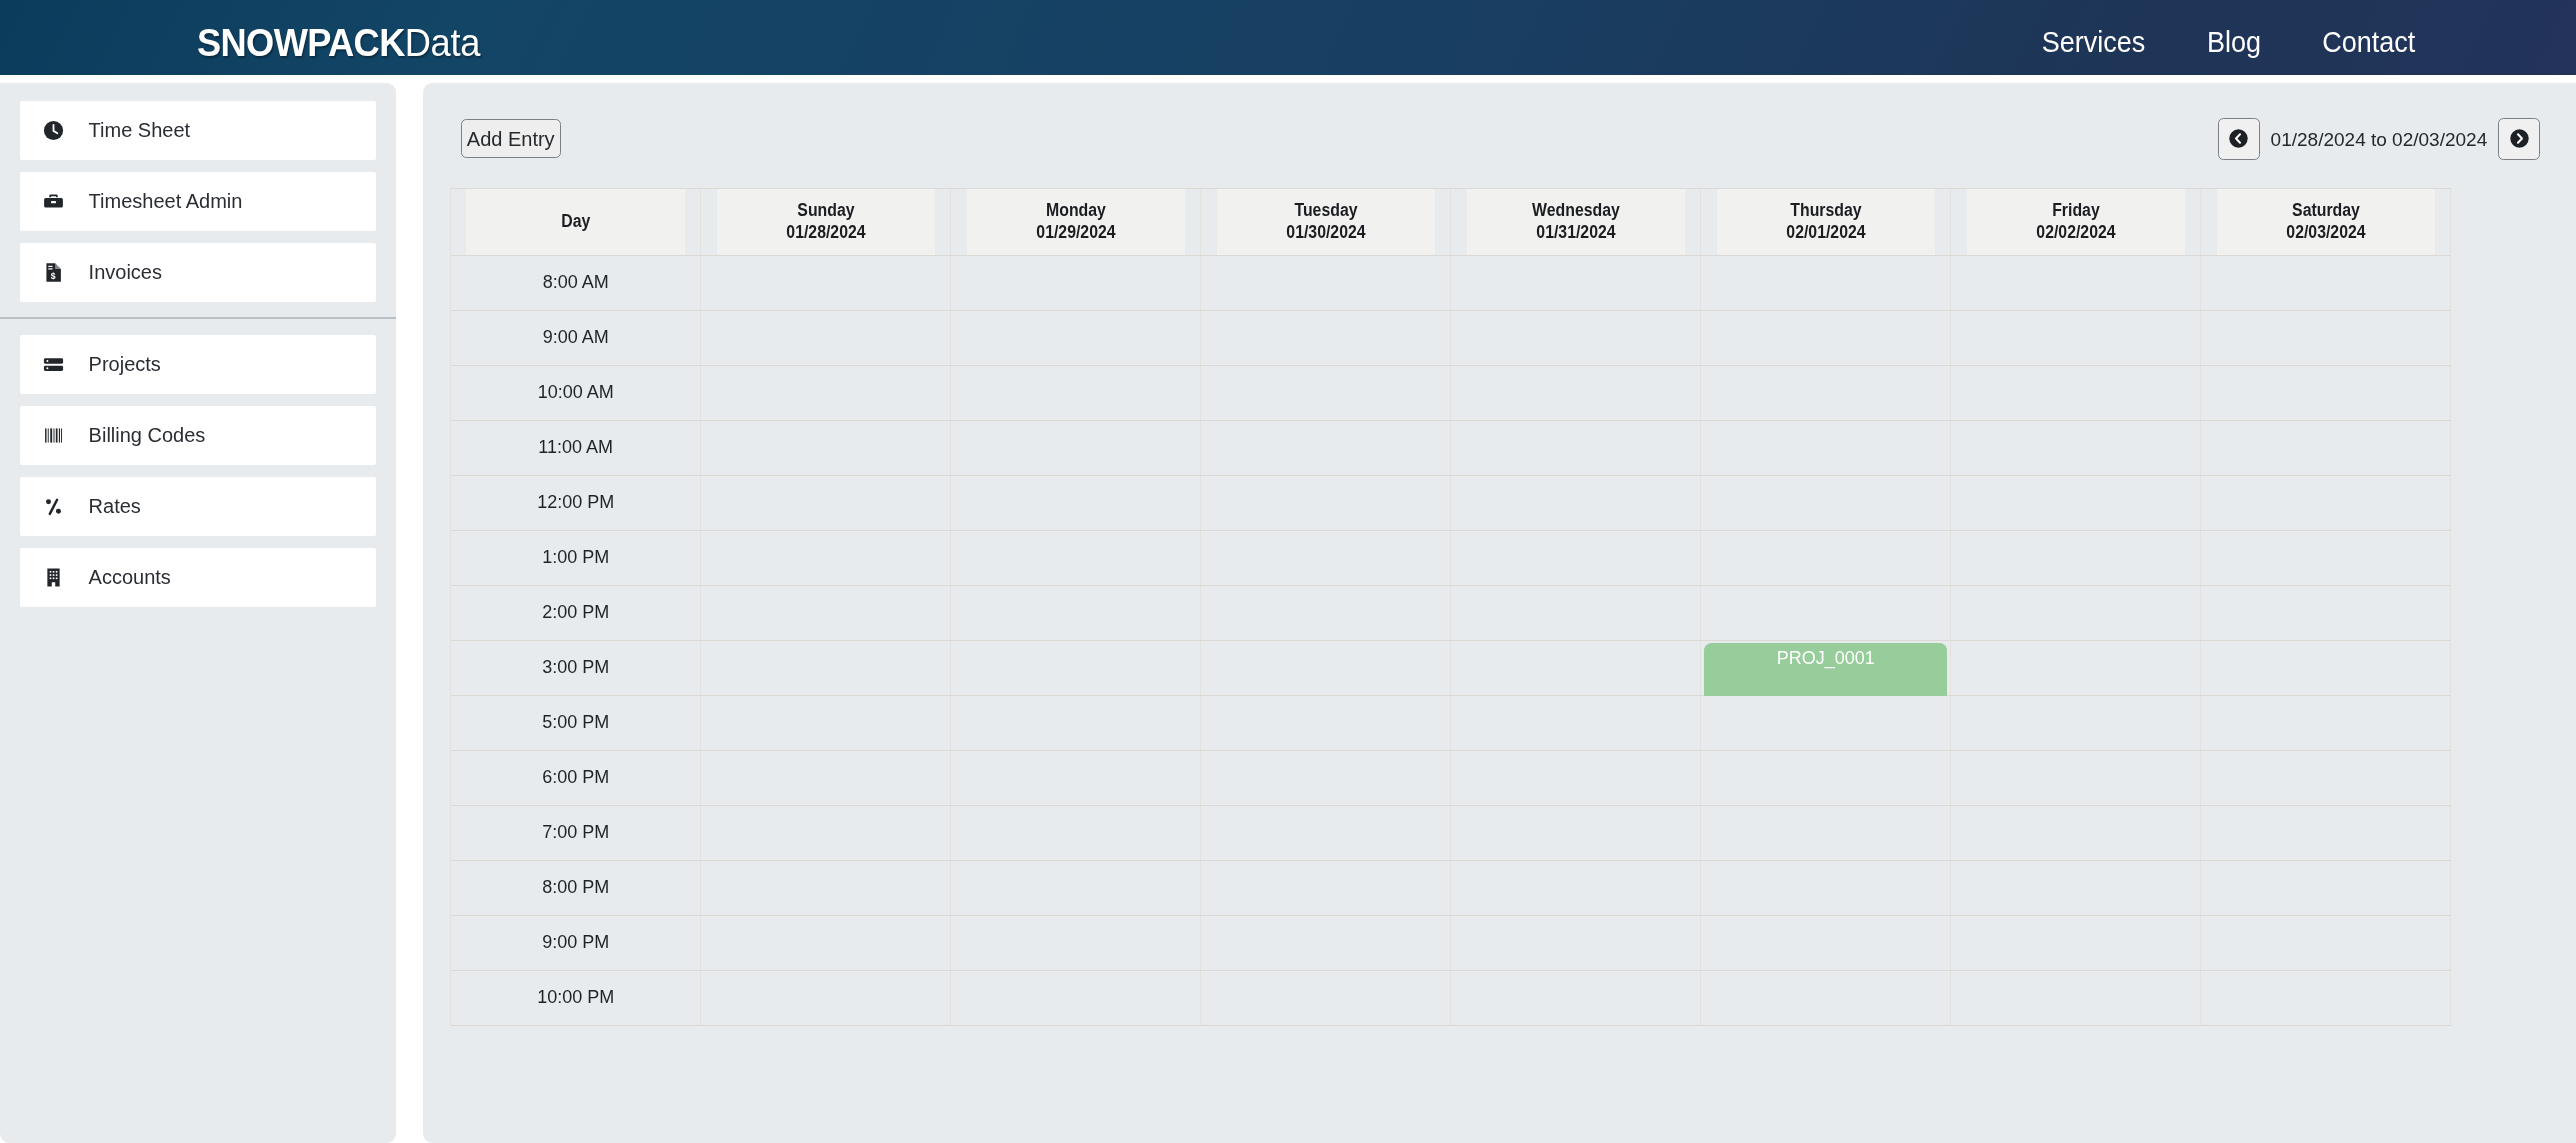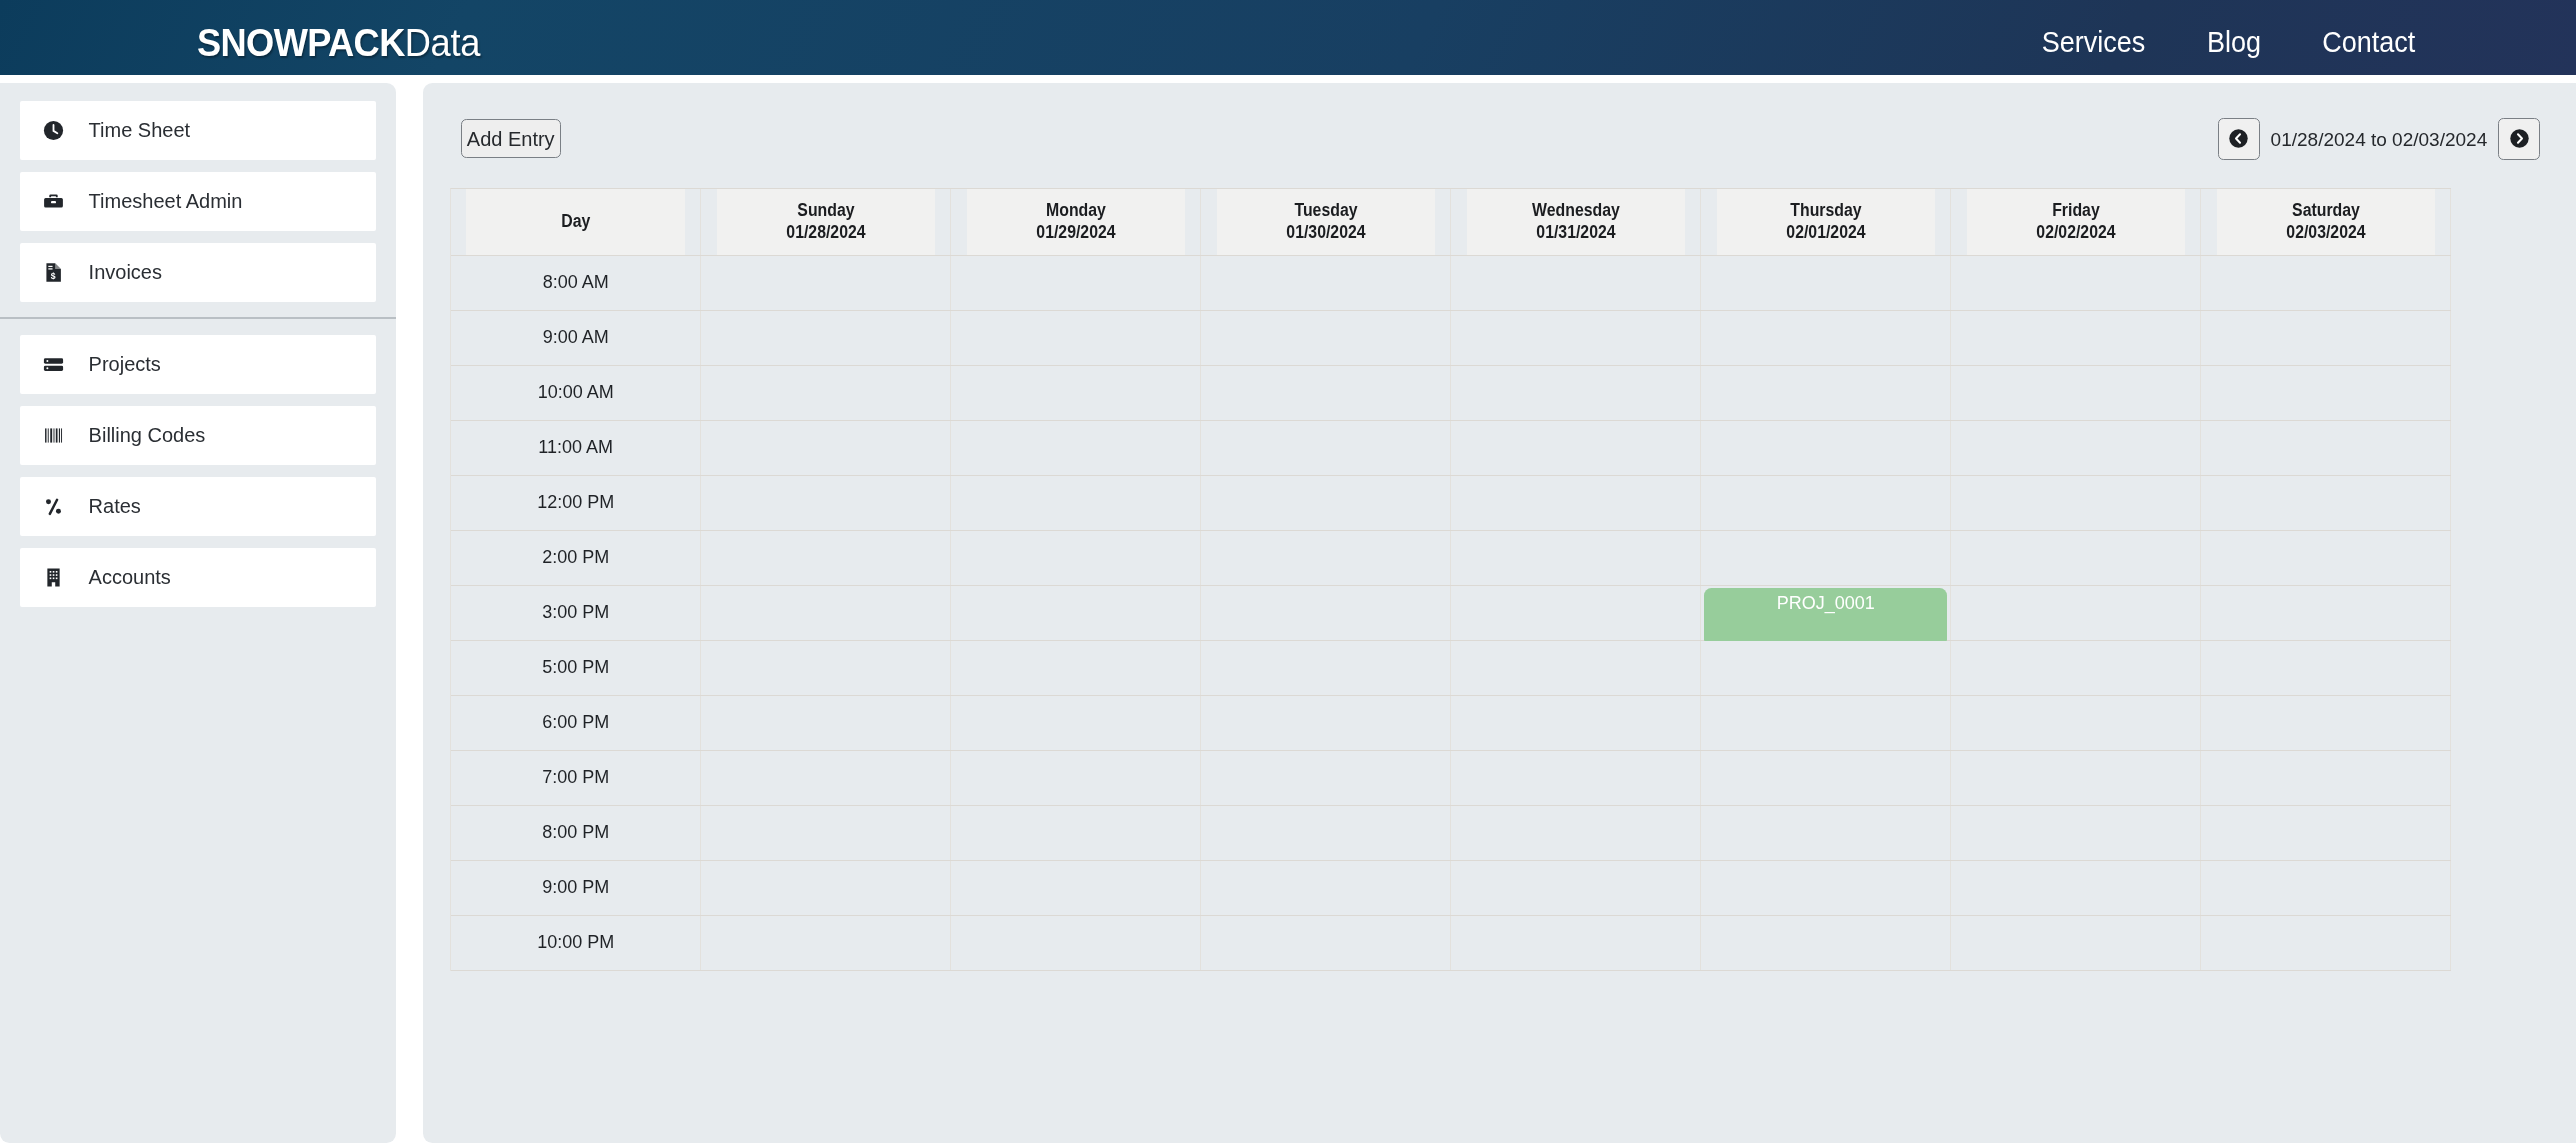--- a/index.html
+++ b/index.html
@@ -450,20 +450,30 @@
               <td class="time-cell">12:00 PM</td>
               <td></td>
               <td></td>
               <td></td>
               <td></td>
               <td></td>
               <td></td>
               <td></td>
             </tr>
             <tr>
+              <td class="time-cell">1:00 PM</td>
+              <td></td>
+              <td></td>
+              <td></td>
+              <td></td>
+              <td></td>
+              <td></td>
+              <td></td>
+            </tr>
+            <tr>
               <td class="time-cell">2:00 PM</td>
               <td></td>
               <td></td>
               <td></td>
               <td></td>
               <td></td>
               <td></td>
               <td></td>
             </tr>
             <tr>

